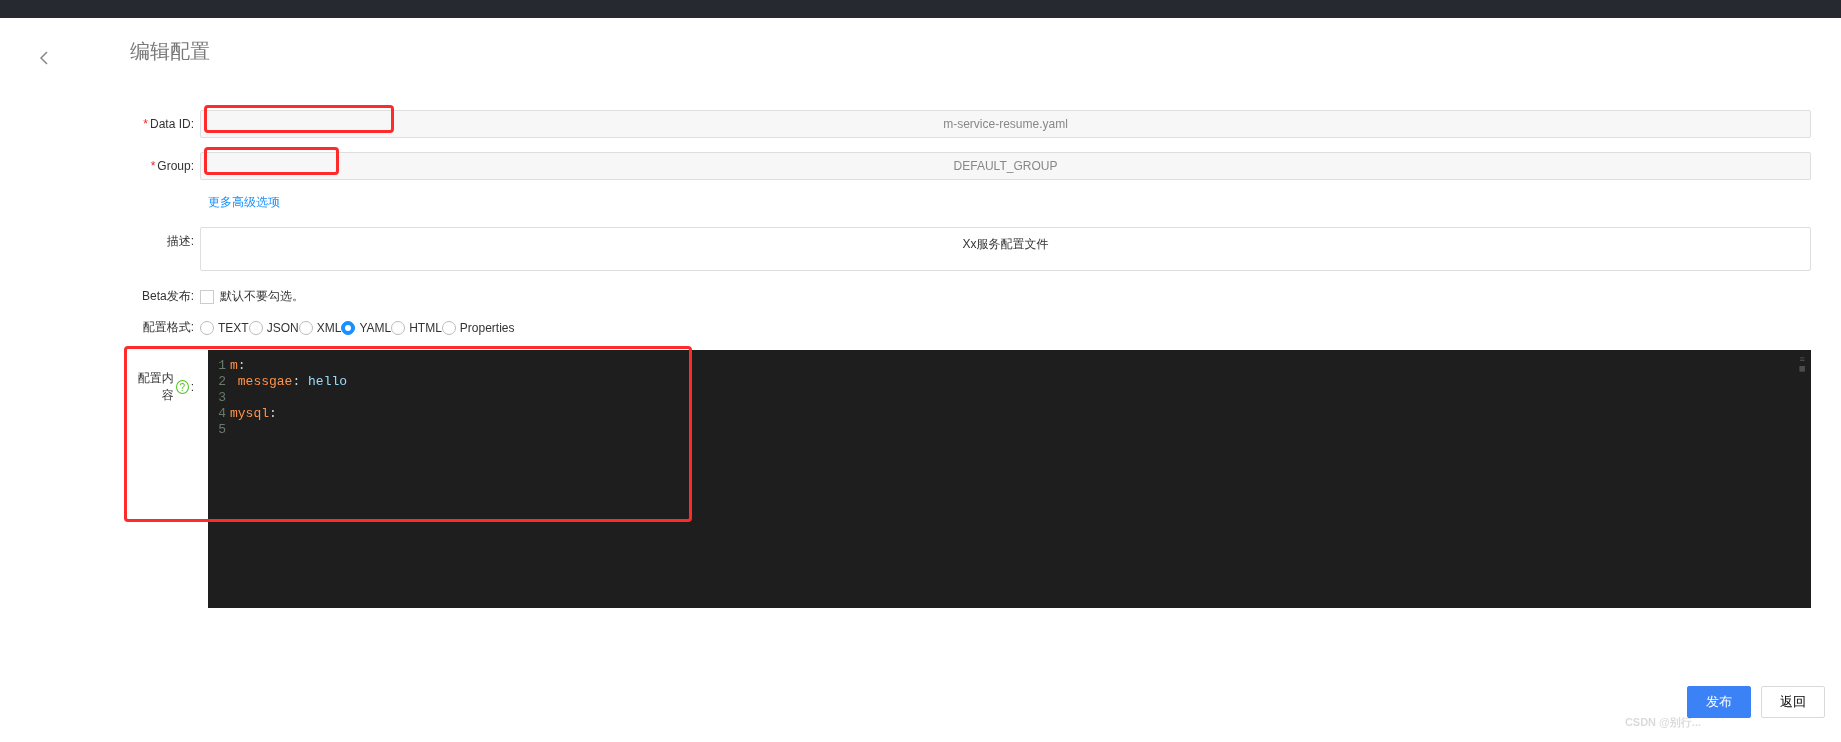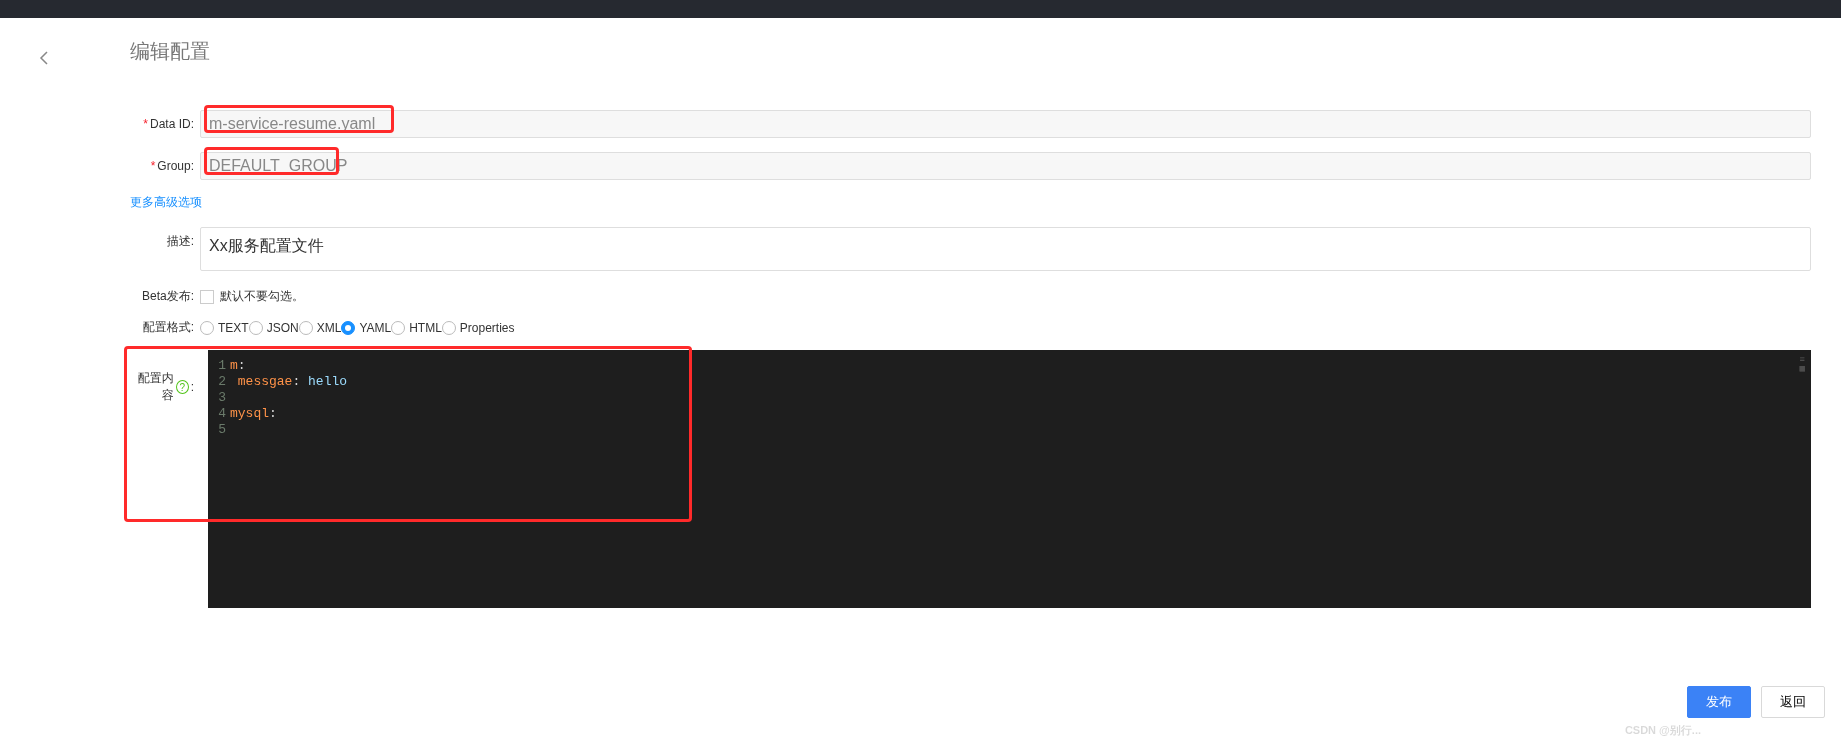--- a/index.html
+++ b/index.html
@@ -56,38 +56,40 @@
   }
   .form-label .req { color: #f5222d; margin-right: 2px; }
   .form-field { flex: 1; }
   .text-input, .textarea-input {
     width: 100%;
     border: 1px solid #dedede;
     border-radius: 2px;
     background: #f7f7f7;
     height: 28px;
     padding: 8px 8px;
-    font-size: 16px;
+    font-size: 12px;
     color: #888;
+    text-align: center;
   }
   .textarea-input {
     height: 44px;
     background: #fff;
     color: #333;
     resize: none;
     font-family: inherit;
   }
   .highlight-box-red {
     position: absolute;
     border: 3px solid #ff2a2a;
     border-radius: 4px;
     pointer-events: none;
   }
   .more-link {
     color: #1890ff;
+    margin-left: 78px;
     margin-bottom: 16px;
     display: inline-block;
     cursor: pointer;
   }
   .checkbox-wrap {
     display: flex;
     align-items: center;
     gap: 6px;
   }
   .checkbox-box {
@@ -202,21 +204,21 @@
     cursor: pointer;
     border-radius: 2px;
   }
   .btn-primary {
     background: #3b82f6;
     border-color: #3b82f6;
     color: #fff;
   }
   .watermark {
     position: fixed;
-    bottom: 4px;
+    bottom: 12px;
     right: 140px;
     color: rgba(0,0,0,0.15);
     font-size: 11px;
     font-weight: bold;
   }
 </style>
 </head>
 <body>
 
 <div class="topbar"></div>

